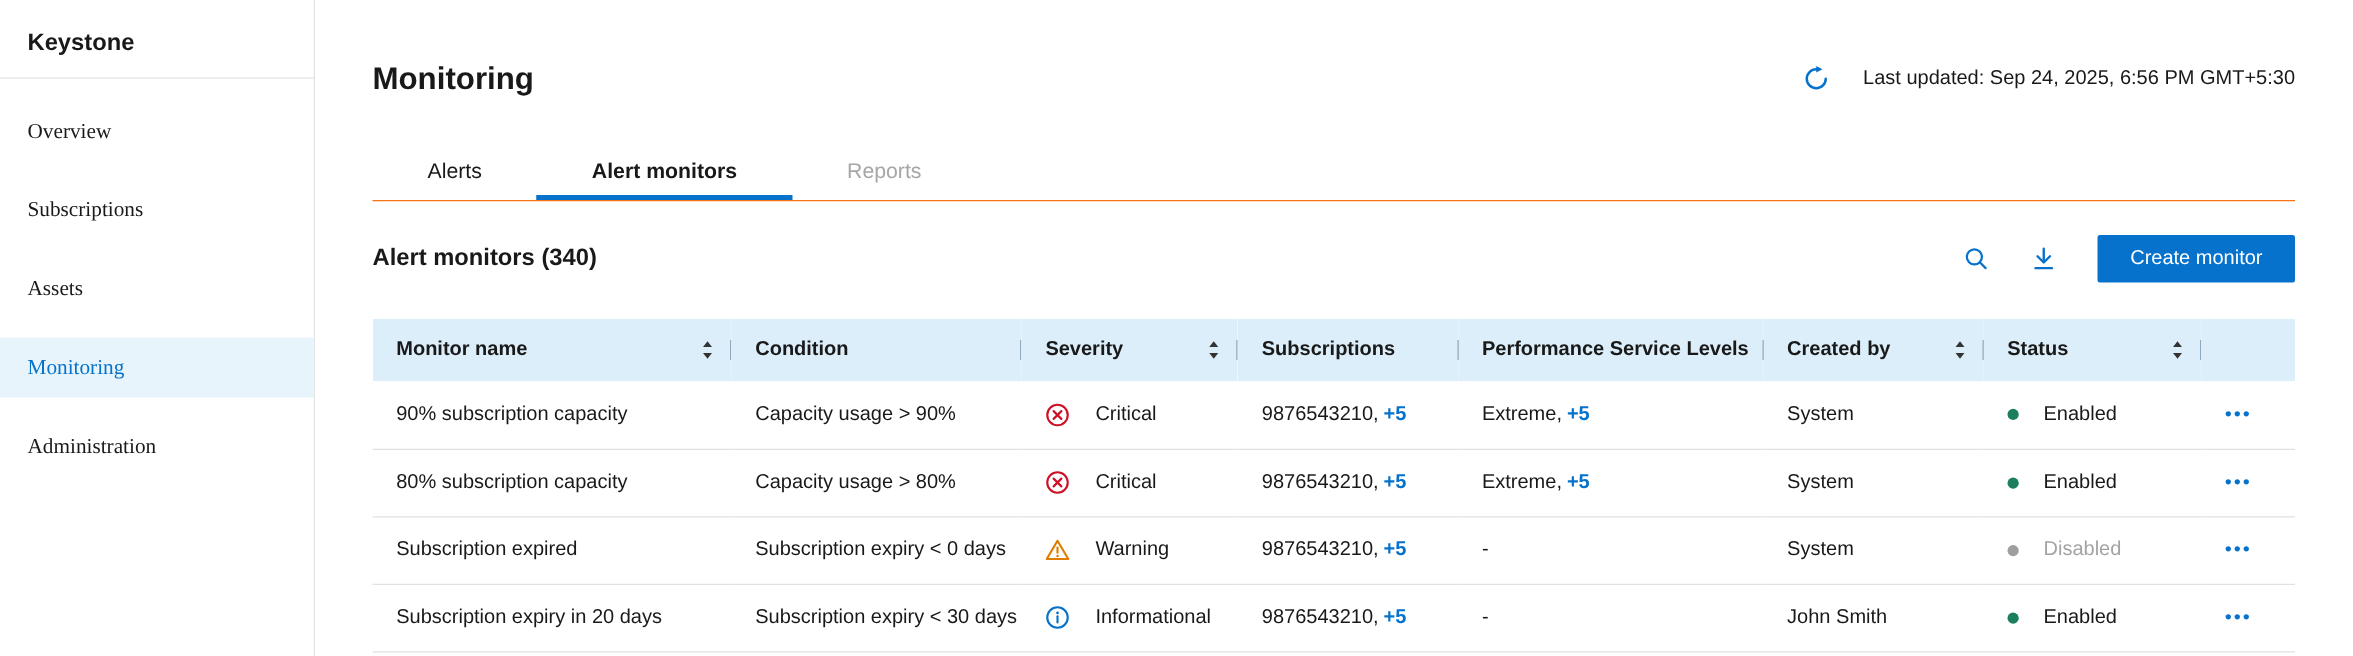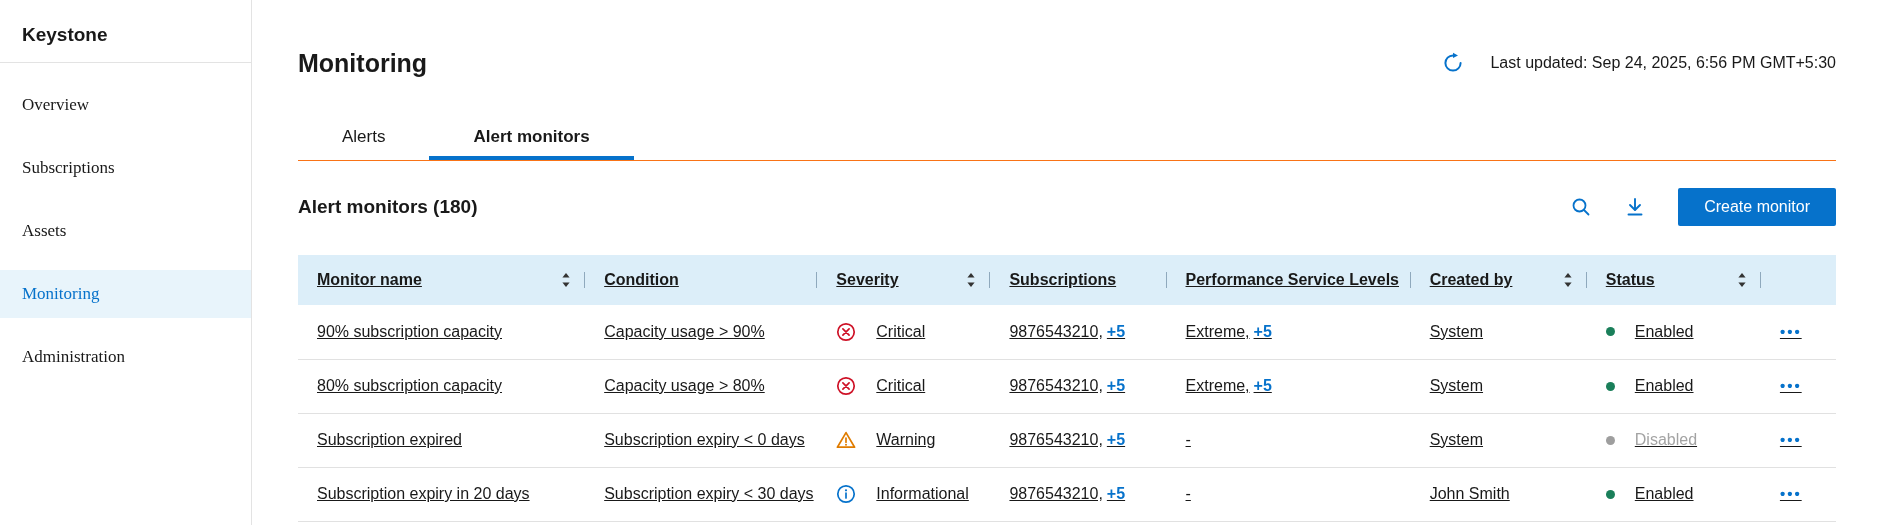--- a/index.html
+++ b/index.html
@@ -35,21 +35,21 @@
   .tabs{display:flex;border-bottom:1px solid #f97316;margin-top:40px;}
   .tab{padding:0 44px;height:42px;display:flex;align-items:center;font-size:17px;border-bottom:4px solid transparent;cursor:pointer;}
   .tab.active{font-weight:700;border-bottom-color:var(--accent-blue);}
   .tab.disabled{color:#A6A6A6;cursor:default;}
   
   .section-bar{display:flex;justify-content:space-between;align-items:center;margin-top:26px;height:40px;}
   .section-title{font-size:19px;font-weight:700;}
   .section-actions{display:flex;align-items:center;gap:32px;}
   .btn-primary{background:var(--accent-blue);color:#fff;font-size:16px;height:38px;padding:0 26px;border:none;border-radius:2px;cursor:pointer;font-family:inherit;}
   
-  table{width:100%;border-collapse:collapse;margin-top:28px;table-layout:fixed;text-decoration:underline;}
+  table{width:100%;border-collapse:collapse;margin-top:28px;table-layout:fixed;}
   thead th{background:var(--header-bg);height:50px;text-align:left;font-size:16px;font-weight:700;padding:0 0 0 19px;position:relative;}
   thead th:not(.no-sep)::after{content:"";position:absolute;right:0;top:17px;height:16px;width:1px;background:#8FA9BD;}
   .th-flex{display:flex;align-items:center;justify-content:space-between;padding-right:14px;}
   .sort-icon{color:#333;cursor:pointer;display:inline-flex;}
   tbody td{height:54px;border-bottom:1px solid #E1E1E1;font-size:16px;padding-left:19px;background:#fff;}
   .sev,.status{display:flex;align-items:center;gap:20px;}
   .sev-icon{display:inline-flex;}
   .sev-icon.critical{color:var(--critical-red);}
   .sev-icon.warning{color:var(--warning-orange);}
   .sev-icon.info{color:var(--info-blue);}
@@ -85,24 +85,25 @@
           <path d="M11 0.8 L16 3.4 L11 6 Z" fill="currentColor"></path>
         </svg>
       </span>
       <span>Last updated: Sep 24, 2025, 6:56 PM GMT+5:30</span>
     </div>
   </div>
 
   <div class="tabs">
     <div class="tab">Alerts</div>
     <div class="tab active">Alert monitors</div>
+    <div class="tab disabled">Reports</div>
   </div>
 
   <div class="section-bar">
-    <div class="section-title">Alert monitors (180)</div>
+    <div class="section-title">Alert monitors (340)</div>
     <div class="section-actions">
       <span class="icon-btn">
         <svg width="22" height="22" viewBox="0 0 22 22">
           <circle cx="9.5" cy="9.5" r="6" fill="none" stroke="currentColor" stroke-width="1.8"></circle>
           <line x1="14" y1="14" x2="18.5" y2="18.5" stroke="currentColor" stroke-width="1.8" stroke-linecap="round"></line>
         </svg>
       </span>
       <span class="icon-btn">
         <svg width="22" height="22" viewBox="0 0 22 22">
           <line x1="11" y1="3" x2="11" y2="13.5" stroke="currentColor" stroke-width="1.9" stroke-linecap="round"></line>

